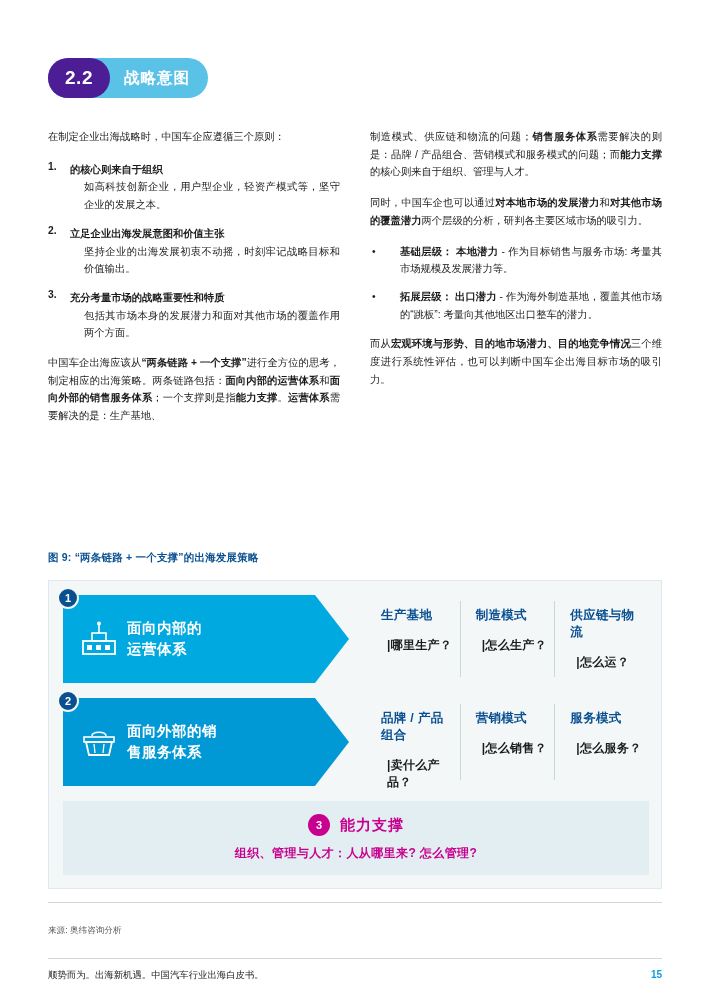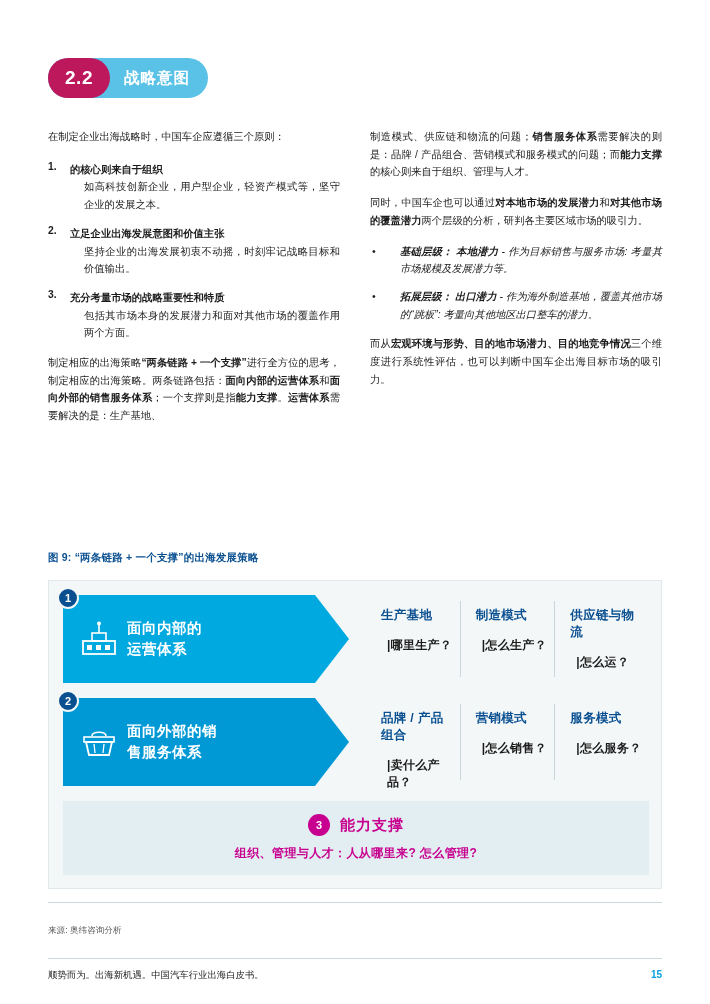--- a/index.html
+++ b/index.html
@@ -36,21 +36,21 @@
     width: 160px; height: 40px;
     background: #5bc2e7;
     border-radius: 20px;
     z-index: 0;
   }
   .sec-circle {
     position: relative;
     z-index: 2;
     width: 62px; height: 40px;
     border-radius: 20px;
-    background: #be185d;
+    background: #4c1d95;
     color: #ffffff;
     display: flex;
     align-items: center;
     justify-content: center;
     font-size: 19px;
     font-weight: bold;
     letter-spacing: 0.5px;
   }
   .sec-title {
     position: relative;
@@ -111,21 +111,20 @@
     display: block;
     padding-left: 14px;
     text-align: justify;
   }
 
   
   ul.bul {
     margin: 4px 0 12px 0;
     padding: 0;
     list-style: none;
-    font-style: italic;
   }
   ul.bul > li {
     position: relative;
     padding-left: 16px;
     margin-bottom: 10px;
     font-size: 10.3px;
     line-height: 1.72;
   }
   ul.bul > li:before {
     content: "\2022";
@@ -360,21 +359,21 @@
         <span class="h">立足企业出海发展意图和价值主张</span>
         <span class="d">坚持企业的出海发展初衷不动摇，时刻牢记战略目标和价值输出。</span>
       </li>
       <li>
         <span class="num">3.</span>
         <span class="h">充分考量市场的战略重要性和特质</span>
         <span class="d">包括其市场本身的发展潜力和面对其他市场的覆盖作用两个方面。</span>
       </li>
     </ol>
 
-    <p><span>制定相应的出海策略</span><b>“两条链路 + 一个支撑”</b><span>进行全方位的思考，制定相应的出海策略。两条链路包括：</span><b>面向内部的运营体系</b><span>和</span><b>面向外部的销售服务体系</b><span>；一个支撑则是指</span><b>能力支撑</b><span>。</span><b>运营体系</b><span>需要解决的是：生产基地、</span></p>
+    <p><span>中国车企出海应该从</span><b>“两条链路 + 一个支撑”</b><span>进行全方位的思考，制定相应的出海策略。两条链路包括：</span><b>面向内部的运营体系</b><span>和</span><b>面向外部的销售服务体系</b><span>；一个支撑则是指</span><b>能力支撑</b><span>。</span><b>运营体系</b><span>需要解决的是：生产基地、</span></p>
   </div>
 
   <div class="col">
     <p><span>制造模式、供应链和物流的问题；</span><b>销售服务体系</b><span>需要解决的则是：品牌 / 产品组合、营销模式和服务模式的问题；而</span><b>能力支撑</b><span>的核心则来自于组织、管理与人才。</span></p>
     <p><span>同时，中国车企也可以通过</span><b>对本地市场的发展潜力</b><span>和</span><b>对其他市场的覆盖潜力</b><span>两个层级的分析，研判各主要区域市场的吸引力。</span></p>
 
     <ul class="bul">
       <li>
         <span class="sub"><b>基础层级：</b> <b>本地潜力</b><span> - 作为目标销售与服务市场: 考量其市场规模及发展潜力等。</span></span>
       </li>

